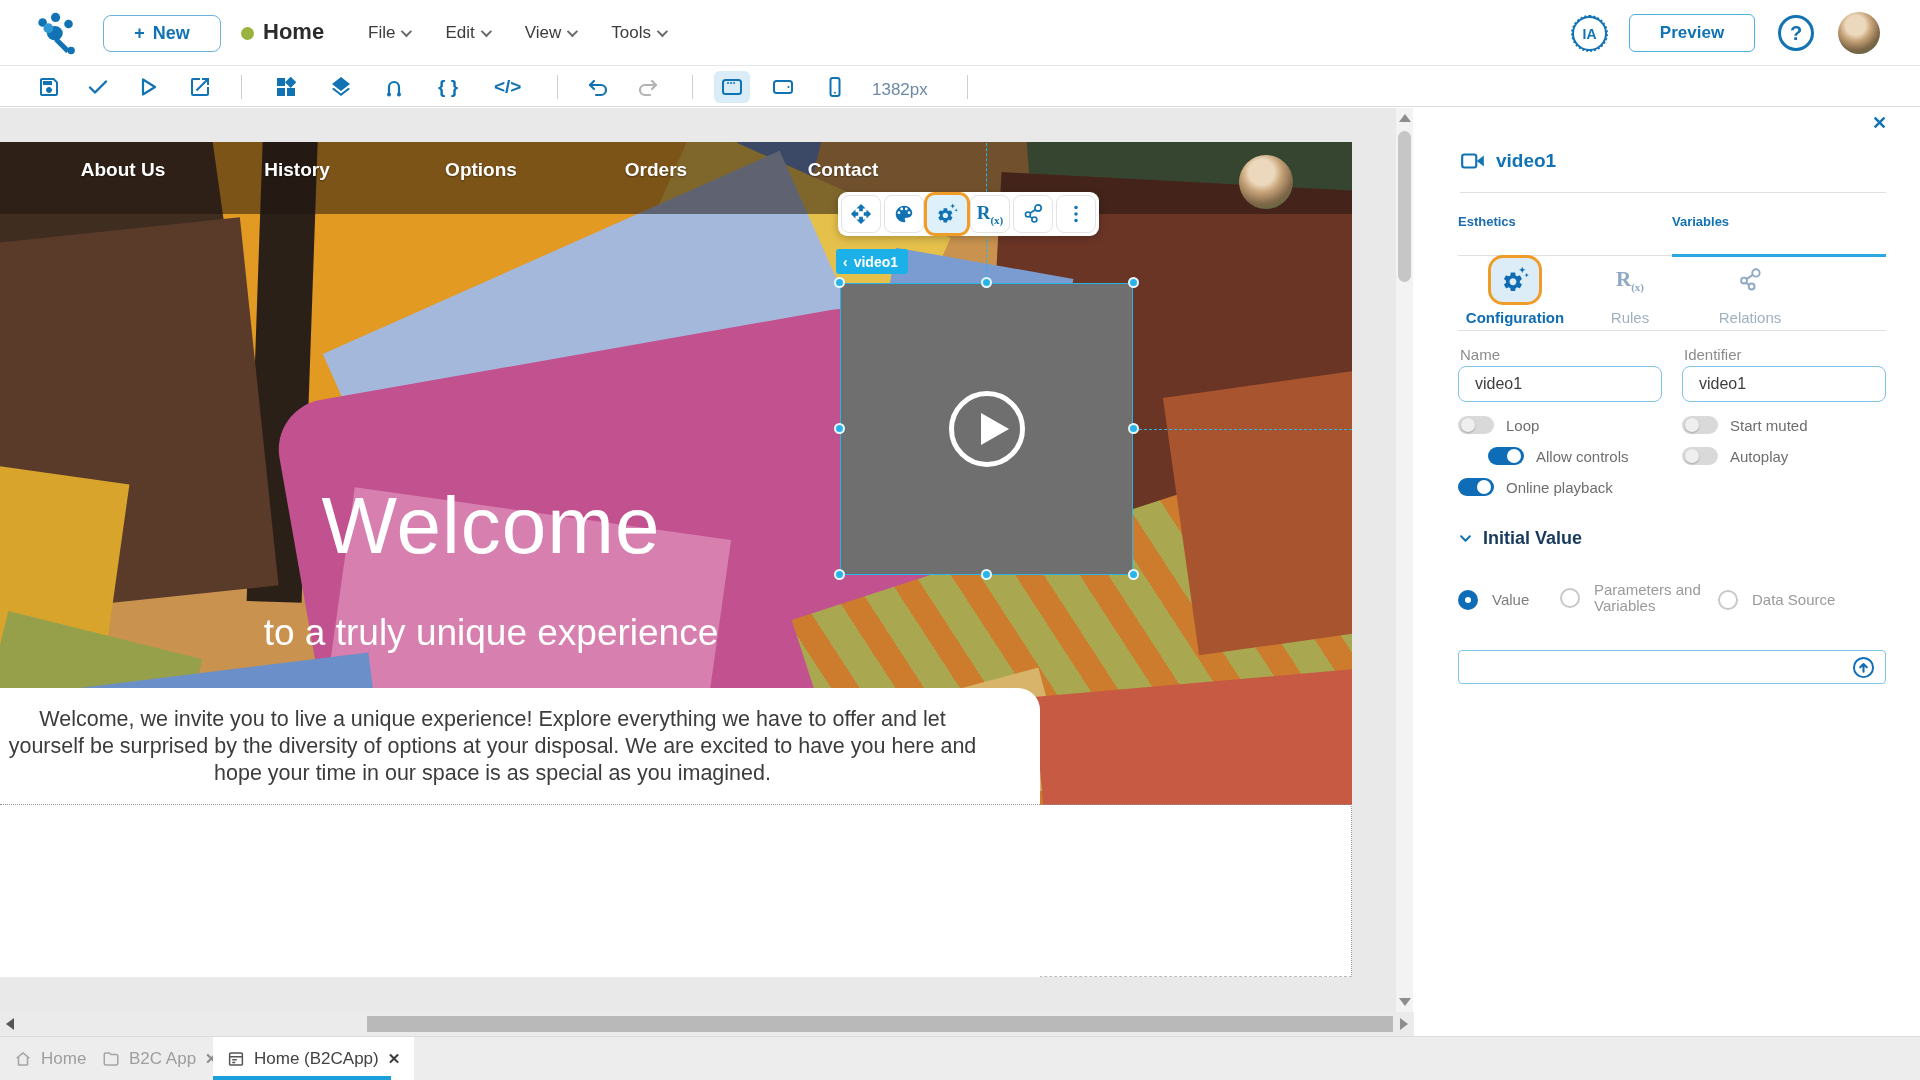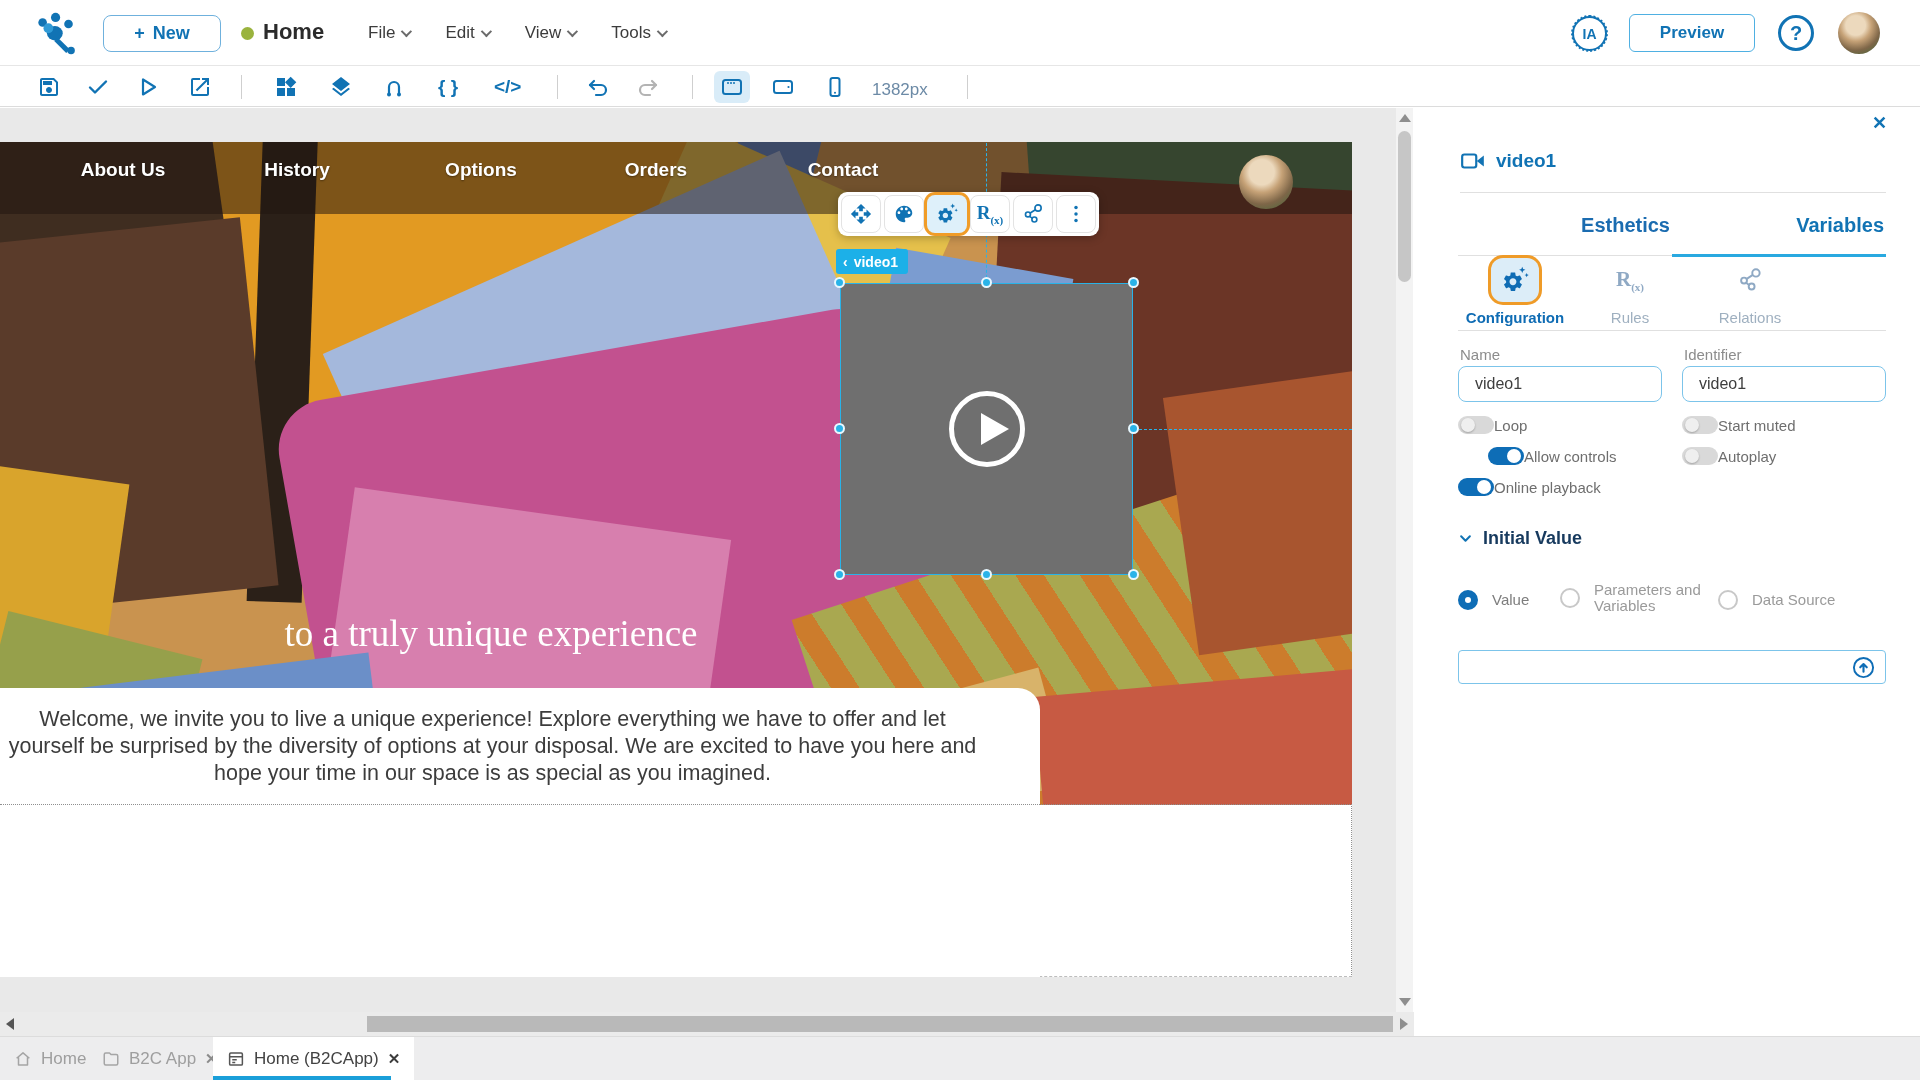--- a/index.html
+++ b/index.html
@@ -49,21 +49,21 @@
   .page { position:absolute; left:0; top:142px; width:1352px; height:835px; background:#fff;
     border-top:1px dotted #8f8f8f; border-right:1px dotted #8f8f8f; border-bottom:1px dashed #bdbdbd; }
   .mural { position:absolute; left:0; top:142px; width:1352px; height:663px; overflow:hidden; background:#c9934f; }
   .m-patch { position:absolute; }
   .nav-overlay { position:absolute; left:0; top:0; width:1352px; height:72px; background:rgba(33,21,15,0.52); }
   .nav-link { position:absolute; top:0; height:56px; display:flex; align-items:center; transform:translateX(-50%);
     color:#fff; font-weight:bold; font-size:19px; text-shadow:0 1px 2px rgba(0,0,0,.4); cursor:pointer; }
   .avatar.nav { position:absolute; left:1239px; top:13px; width:54px; height:54px; }
   .hero-title { position:absolute; left:151px; top:338px; width:680px; text-align:center;
     color:#fff; font-size:80px; font-weight:500; letter-spacing:1px; }
-  .hero-sub { position:absolute; left:131px; top:470px; width:720px; text-align:center; color:#fff; font-size:37px;font-family:Liberation Serif, serif; }
+  .hero-sub { position:absolute; left:131px; top:470px; width:720px; text-align:center; color:#fff; font-size:37px; }
   .hero-cta { position:absolute; left:408px; top:599px; width:155px; height:38px; background:transparent;
     border:2px solid #fff; border-radius:7px; color:#fff; font-weight:bold; font-size:21px; cursor:pointer; }
   .card { position:absolute; left:0; top:688px; width:1040px; height:289px; background:#fff;
     border-top-right-radius:22px; }
   .card-title { margin-top:36px; width:980px; text-align:center; font-size:39px; font-weight:bold; color:#373737; }
   .card-body { margin:18px auto 0 5px; width:975px; text-align:center; font-size:21.5px; line-height:27px; color:#3c3c3c; }
   .dotted-guide-h { position:absolute; left:0; top:804px; width:1352px; border-top:1px dotted #8f8f8f; z-index:40; }
 
   
   .guide { position:absolute; z-index:30; }
@@ -95,35 +95,35 @@
   .hscroll { position:absolute; left:0; top:1012px; width:1414px; height:24px; background:#ebebeb; }
   .hthumb { position:absolute; left:367px; top:1016px; width:1026px; height:16px; background:#b9b9b9; cursor:pointer;}
 
   
   .panel { position:absolute; left:1414px; top:108px; width:506px; height:928px; background:#fff; }
   .p-close { position:absolute; left:1872px; top:112px; font-size:18px; color:#1173b4; font-weight:bold; cursor:pointer; }
   .p-head { position:absolute; left:1460px; top:148px; display:flex; align-items:center; gap:10px;
     color:#1173b4; font-weight:bold; font-size:19px; }
   .p-head svg { width:26px; height:26px; }
   .p-line { position:absolute; height:1px; background:#e0e0e0; }
-  .p-tab { position:absolute; top:214px; width:212px; text-align:right; font-size:20px; font-weight:bold; cursor:pointer; }
+  .p-tab { position:absolute; top:214px; width:212px; text-align:left; font-size:13px; font-weight:bold; cursor:pointer; }
   .p-tab.inactive { color:#1b6cb0; }
   .p-tab.active { color:#1173b4; }
   .p-tab-bar { position:absolute; left:1672px; top:254px; width:214px; height:3px; background:#29a9e0; }
   .subtab { position:absolute; top:258px; width:110px; text-align:center; cursor:pointer; }
   .subtab .icbox { width:48px; height:44px; margin:0 auto; border-radius:12px; display:flex; align-items:center; justify-content:center; }
   .subtab .icbox.hl { background:#dcedf8; box-shadow:0 0 0 3px #ef9b28; }
   .subtab .lbl { margin-top:7px; font-size:15px; }
   .subtab.active .lbl { color:#0f6cb4; font-weight:bold; }
   .subtab.idle .lbl { color:#9fb0c0; }
   .subtab.idle { color:#8fa9c4; }
   .f-label { position:absolute; font-size:15px; color:#8c8c8c; }
   .f-input { position:absolute; height:36px; border:1.5px solid #7cc4ea; border-radius:8px; background:#fff;
     font-size:16px; color:#3e3e3e; padding-left:16px; font-family:"Liberation Sans",sans-serif; outline:none; }
-  .toggle-row { position:absolute; display:flex; align-items:center; cursor:pointer; }
+  .toggle-row { position:absolute; display:flex; align-items:center; gap:12px; cursor:pointer; }
   .toggle { width:36px; height:18px; border-radius:9px; position:relative; }
   .toggle.off { background:#d9d9d9; }
   .toggle.on { background:#0e6db6; }
   .toggle .knob { position:absolute; top:2px; width:14px; height:14px; border-radius:50%; }
   .toggle.off .knob { left:3px; background:#efefef; box-shadow:0 1px 2px rgba(0,0,0,.25); }
   .toggle.on .knob { left:19px; background:#fff; }
   .toggle-lbl { font-size:15px; color:#6e6e6e; }
   .iv-head { position:absolute; left:1458px; top:528px; display:flex; align-items:center; gap:10px;
     color:#173a5e; font-weight:bold; font-size:18px; cursor:pointer; }
   .iv-head svg { width:15px; height:15px; color:#1173b4; }
@@ -400,20 +400,21 @@
         </div>
       <div class="nav-link" style="left:656px">
           <span>Orders</span>
         </div>
       <div class="nav-link" style="left:843px">
           <span>Contact</span>
         </div>
       <div class="avatar nav"></div>
     </div>
 
+    <div class="hero-title">Welcome</div>
     <div class="hero-sub">to a truly unique experience</div>
     <button class="hero-cta">Contact us!</button>
   </div>
 
   <div class="card">
     <div class="card-body">Welcome, we invite you to live a unique experience! Explore everything we have to offer and let yourself be surprised by the diversity of options at your disposal. We are excited to have you here and hope your time in our space is as special as you imagined.</div>
   </div>
   <div class="dotted-guide-h"></div>
 
   <div class="guide v"></div>

